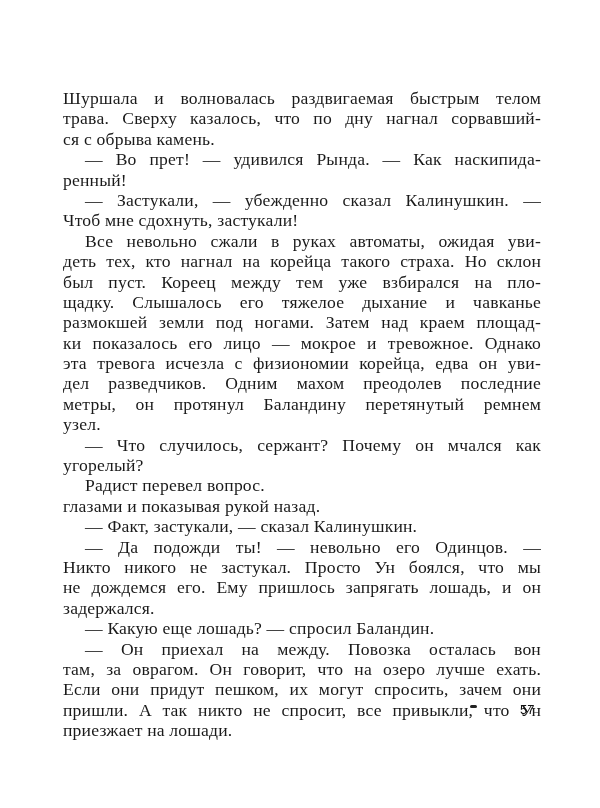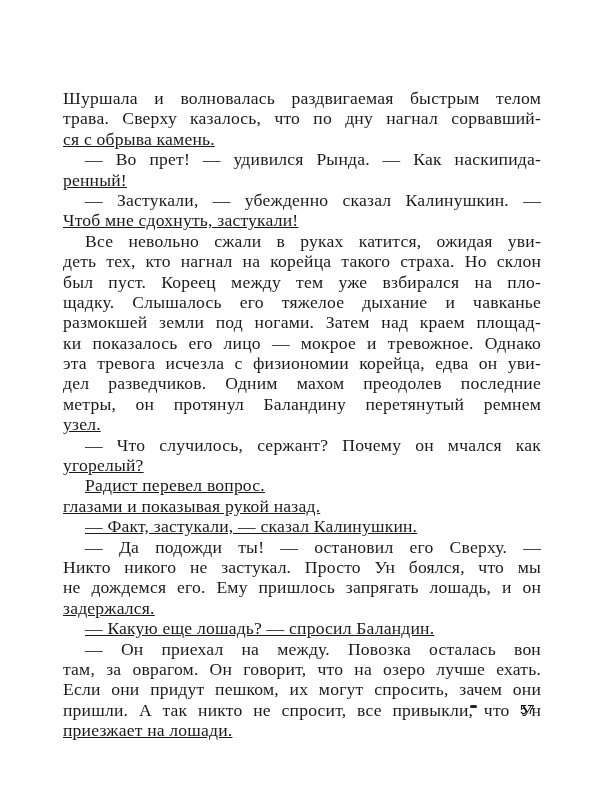--- a/index.html
+++ b/index.html
@@ -8,21 +8,21 @@
     position: absolute; left: 0; top: 0; width: 477px; height: 808px;
     background: #ffffff;
   }
   .text {
     position: absolute; left: 63px; top: 88px; width: 478px;
     font-family: "Liberation Serif", serif;
     font-size: 17.6px; line-height: 20.4px; color: #1a1a1a;
     letter-spacing: 0.2px;
   }
   .line { display: block; white-space: nowrap; text-align: justify; text-align-last: justify; height: 20.4px; }
-  .line.last { text-align-last: left; text-decoration: underline; }
+  .line.last { text-align-last: left; }
   .line.indent { padding-left: 22px; }
   .footer-mark {
     position: absolute; left: 470px; top: 705px; width: 7px; height: 3px;
     background: #222; border-radius: 2px;
   }
   .page-number {
     position: absolute; left: 520px; top: 702px;
     font-family: "Liberation Sans", sans-serif; font-weight: normal;
     font-size: 13px; color: #111;
   }
@@ -32,36 +32,36 @@
 
 <div class="page">
   <div class="text" id="text-block">
       <span class="line">Шуршала и волновалась раздвигаемая быстрым телом</span>
       <span class="line">трава. Сверху казалось, что по дну нагнал сорвавший-</span>
       <span class="line last">ся с обрыва камень.</span>
       <span class="line indent">— Во прет! — удивился Рында. — Как наскипида-</span>
       <span class="line last">ренный!</span>
       <span class="line indent">— Застукали, — убежденно сказал Калинушкин. —</span>
       <span class="line last">Чтоб мне сдохнуть, застукали!</span>
-      <span class="line indent">Все невольно сжали в руках катится, ожидая уви-</span>
+      <span class="line indent">Все невольно сжали в руках автоматы, ожидая уви-</span>
       <span class="line">деть тех, кто нагнал на корейца такого страха. Но склон</span>
       <span class="line">был пуст. Кореец между тем уже взбирался на пло-</span>
       <span class="line">щадку. Слышалось его тяжелое дыхание и чавканье</span>
       <span class="line">размокшей земли под ногами. Затем над краем площад-</span>
       <span class="line">ки показалось его лицо — мокрое и тревожное. Однако</span>
       <span class="line">эта тревога исчезла с физиономии корейца, едва он уви-</span>
       <span class="line">дел разведчиков. Одним махом преодолев последние</span>
       <span class="line">метры, он протянул Баландину перетянутый ремнем</span>
       <span class="line last">узел.</span>
       <span class="line indent">— Что случилось, сержант? Почему он мчался как</span>
       <span class="line last">угорелый?</span>
       <span class="line indent last">Радист перевел вопрос.</span>
       <span class="line last">глазами и показывая рукой назад.</span>
       <span class="line indent last">— Факт, застукали, — сказал Калинушкин.</span>
-      <span class="line indent">— Да подожди ты! — остановил его Сверху. —</span>
+      <span class="line indent">— Да подожди ты! — невольно его Одинцов. —</span>
       <span class="line">Никто никого не застукал. Просто Ун боялся, что мы</span>
       <span class="line">не дождемся его. Ему пришлось запрягать лошадь, и он</span>
       <span class="line last">задержался.</span>
       <span class="line indent last">— Какую еще лошадь? — спросил Баландин.</span>
       <span class="line indent">— Он приехал на между. Повозка осталась вон</span>
       <span class="line">там, за оврагом. Он говорит, что на озеро лучше ехать.</span>
       <span class="line">Если они придут пешком, их могут спросить, зачем они</span>
       <span class="line">пришли. А так никто не спросит, все привыкли, что Ун</span>
       <span class="line last">приезжает на лошади.</span>
     </div>

